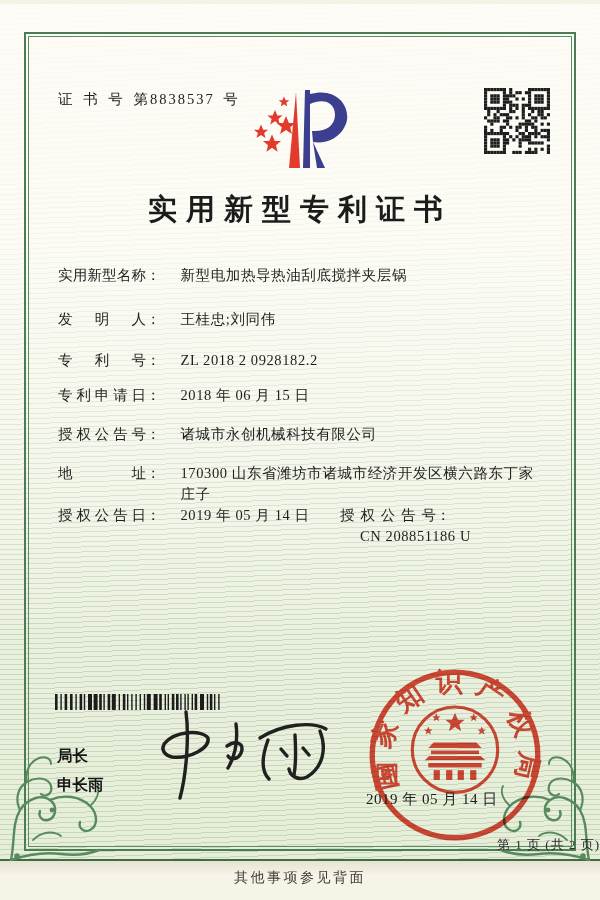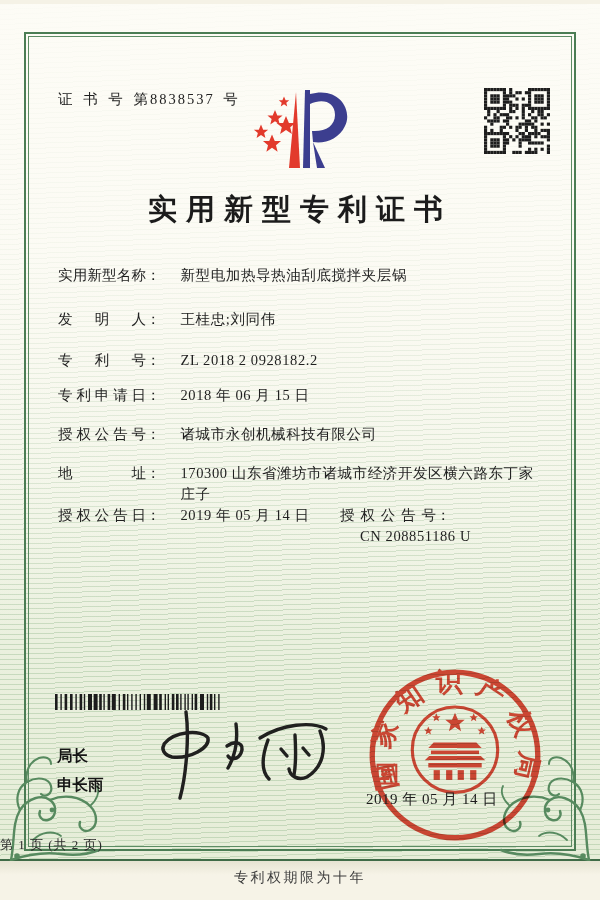--- a/index.html
+++ b/index.html
@@ -61,21 +61,21 @@
   .signature { position:absolute; left:148px; top:700px; width:195px; height:102px; z-index:4; }
   .signature path { fill:none; stroke:#20201f; stroke-width:3.4; stroke-linecap:round; stroke-linejoin:round; }
 
   .seal { position:absolute; left:366px; top:662px; width:178px; height:178px;
     opacity:0.92; mix-blend-mode:multiply; z-index:3; }
   .seal .red { fill:#dc3b2a; }
   .seal .redline { fill:none; stroke:#dc3b2a; }
   .seal-date { position:absolute; left:366px; top:786px; width:180px; font-size:15px;
     color:#1d1d1d; letter-spacing:0.5px; z-index:5; }
 
-  .page-num { position:absolute; left:0; top:832px; width:600px; text-align:left;
+  .page-num { position:absolute; left:0; top:832px; width:600px; text-align:right;
     font-size:13px; color:#2a2a2a; letter-spacing:1px; }
   .back-note { position:absolute; left:0; top:869px; width:600px; text-align:center;
     font-size:14px; color:#3d3d3d; letter-spacing:2.5px; }
 </style>
 </head>
 <body>
 
 <div id="cert">
 
   <div class="sheet">
@@ -476,14 +476,14 @@
         <rect x="13" y="111" width="21" height="21"></rect>
         <path d="M17,117 h13 M17,122 h13 M17,127 h9"></path>
       </g>
     </svg>
     <div class="seal-date">2019 年 05 月 14 日</div>
 
     <div class="page-num">第 1 页 (共 2 页)</div>
   </div>
 
   <div class="back-strip"></div>
-  <div class="back-note">专利权期限为十年</div>
+  <div class="back-note">其他事项参见背面</div>
 </div>
 
 </body></html>

